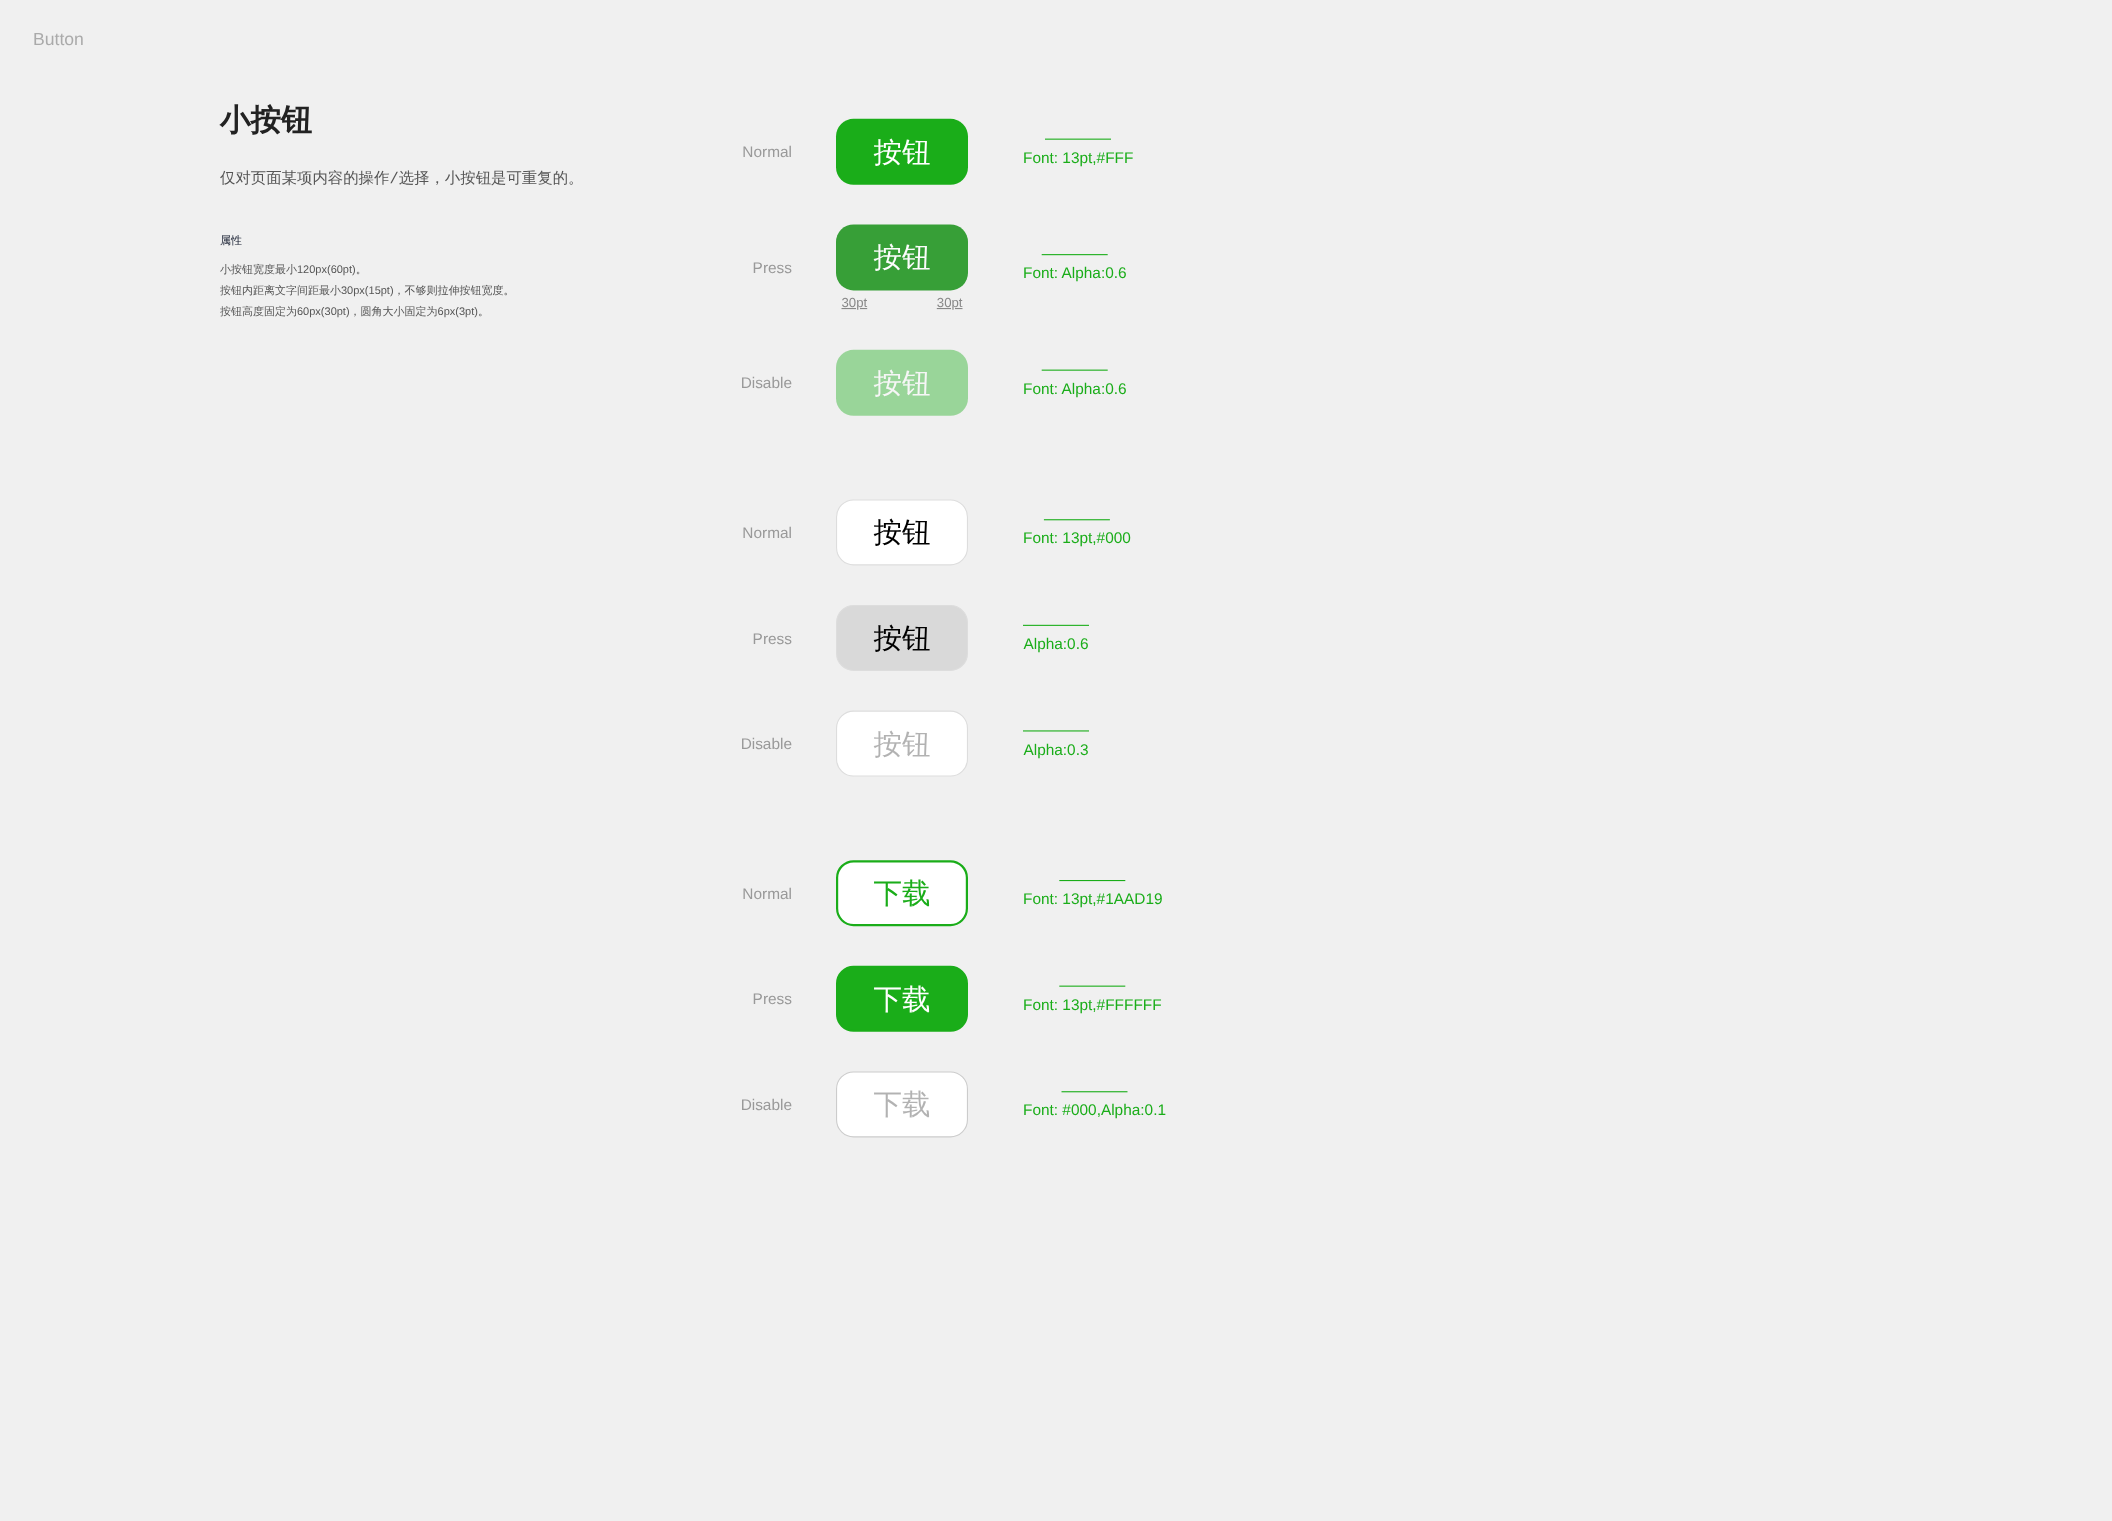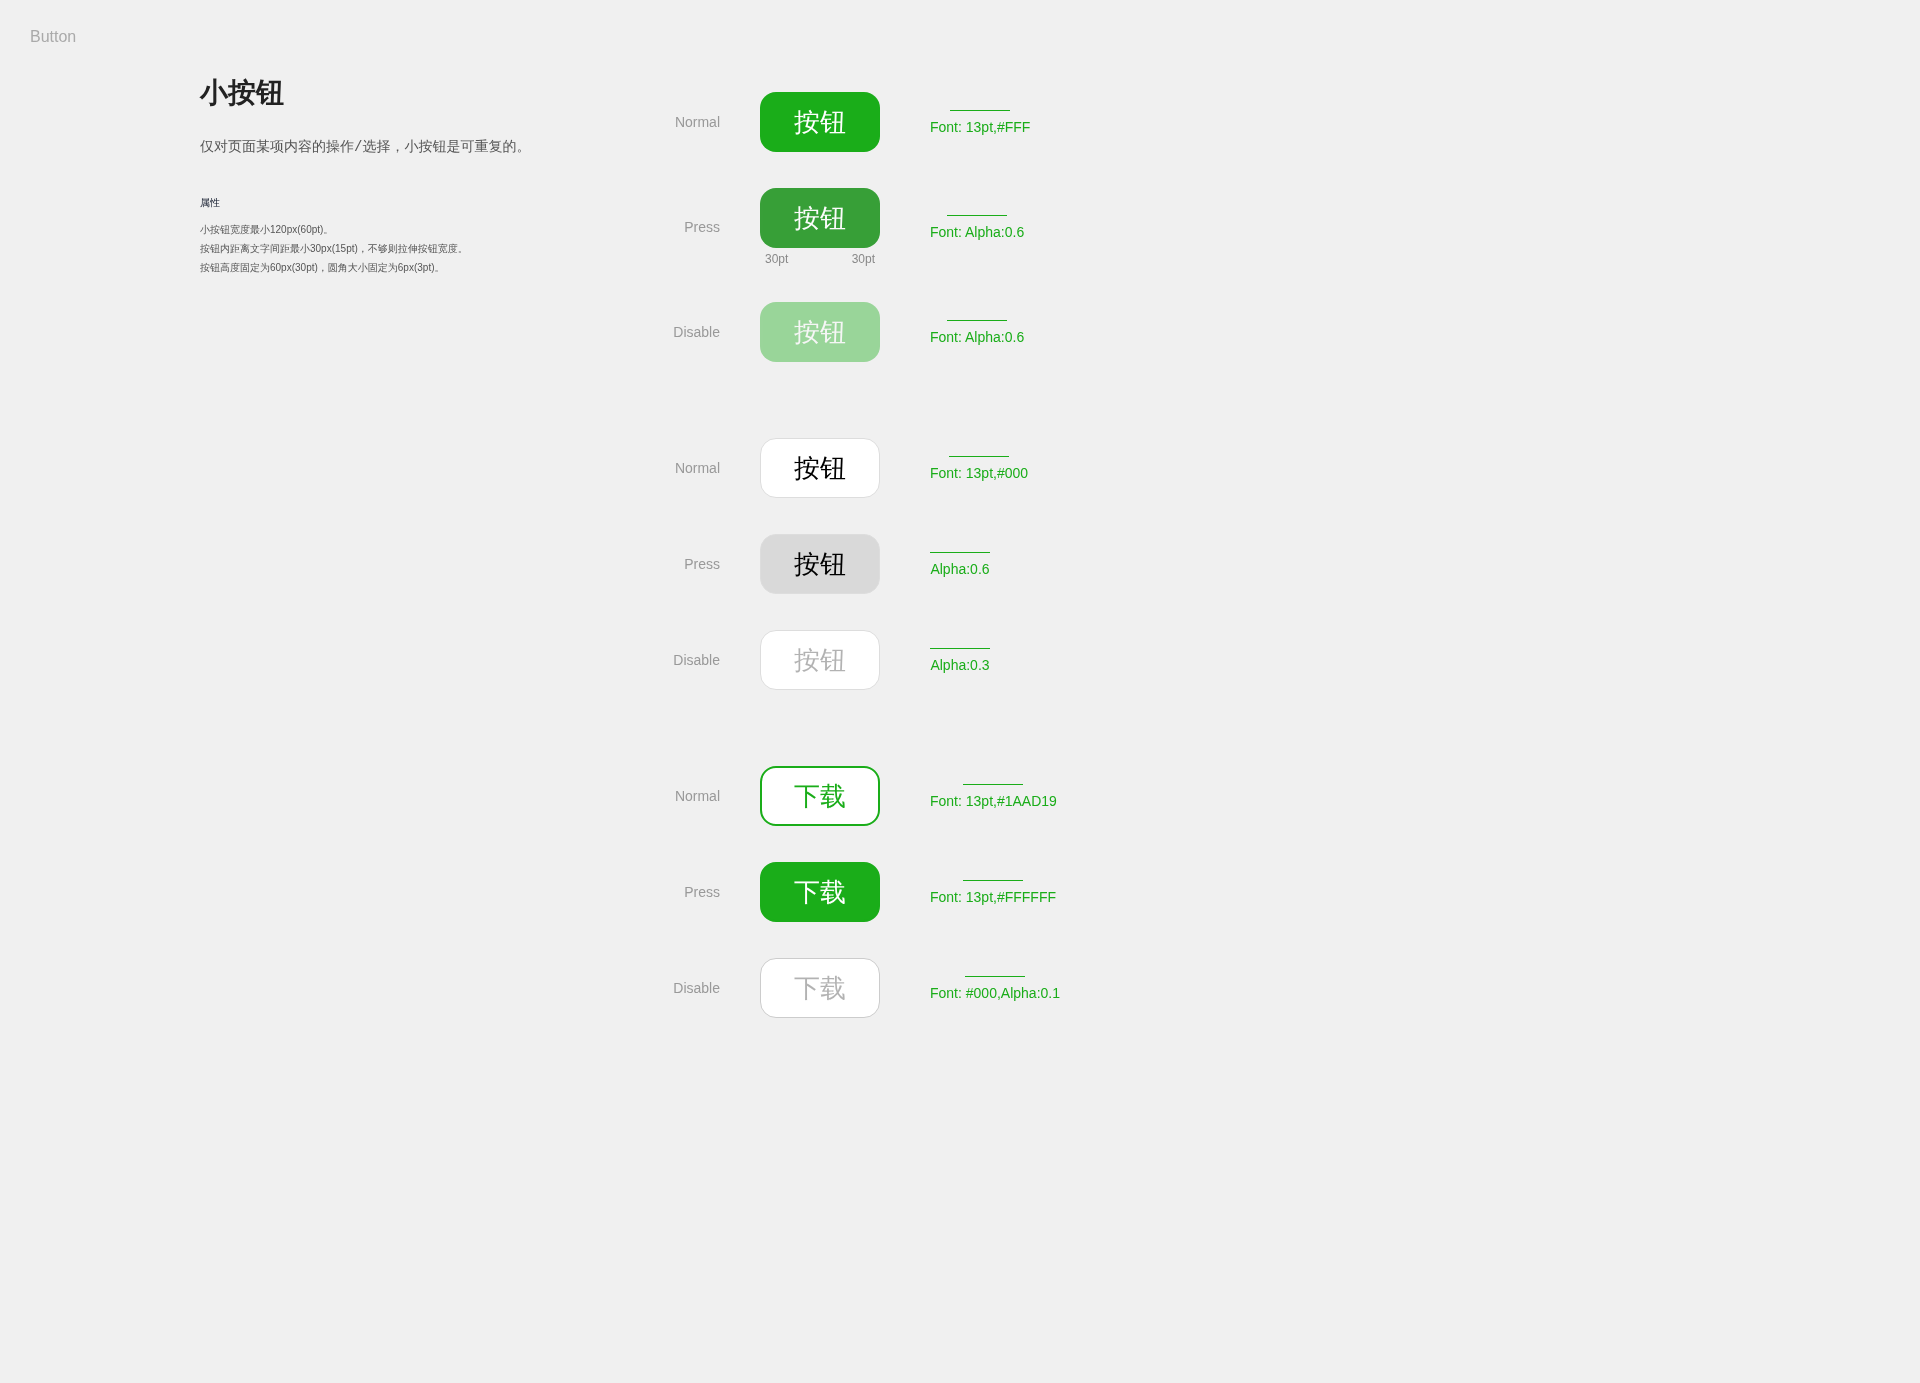--- a/index.html
+++ b/index.html
@@ -12,21 +12,21 @@
     .page-title {
       position: absolute;
       top: 28px;
       left: 30px;
       color: #aaa;
       font-size: 16px;
       text-align: center;
     }
     .main-container {
       display: flex;
-      padding: 64px 0 80px 200px;
+      padding: 80px 0 80px 200px;
       gap: 80px;
     }
     .left-panel {
       width: 360px;
       flex-shrink: 0;
       padding-top: 10px;
     }
     .section-title {
       font-size: 28px;
       font-weight: bold;
@@ -154,20 +154,21 @@
       background: #1aad19;
     }
     .pt-labels {
       display: flex;
       justify-content: space-between;
       width: 100%;
       font-size: 12px;
       color: #888;
       margin-top: 4px;
       padding: 0 5px;
+      text-decoration: underline;
     }
     .group-separator {
       height: 30px;
     }
   </style>
 </head>
 <body>
 
 <div class="page-title">Button</div>
 

